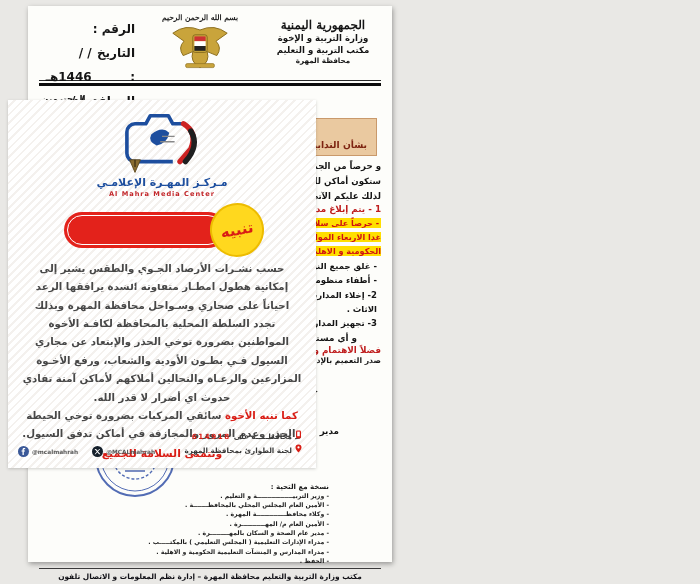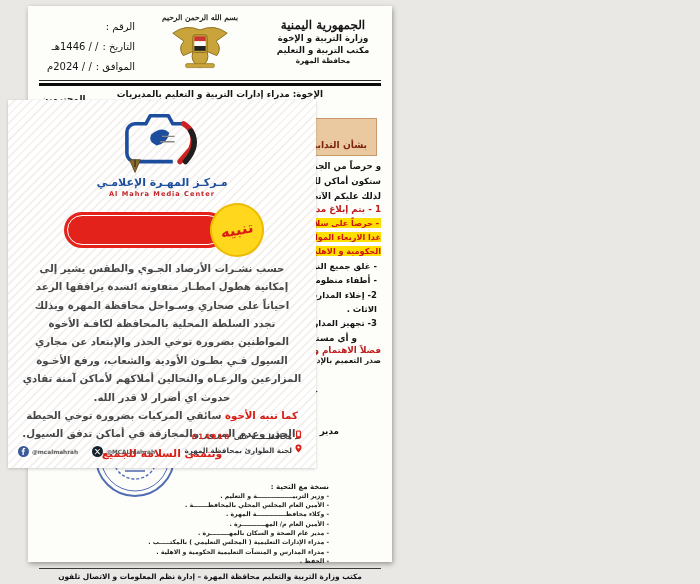--- a/index.html
+++ b/index.html
@@ -8,21 +8,21 @@
   
   .doc-page{position:absolute;right:308px;left:28px;top:6px;height:556px;background:#fdfdfa;
     box-shadow:1px 2px 5px rgba(0,0,0,.35);padding:7px 11px 5px;box-sizing:border-box;color:#151515;}
   .doc-header{display:flex;justify-content:space-between;align-items:flex-start;height:66px;}
   .hdr-right{width:116px;text-align:center;font-weight:bold;line-height:1.35;padding-top:4px;}
   .hdr-right .republic{font-family:"DejaVu Serif",serif;font-size:12px;}
   .hdr-right .ministry,.hdr-right .office{font-size:8.6px;}
   .hdr-right .gov{font-size:7.2px;}
   .hdr-center{width:110px;text-align:center;}
   .bismillah{font-family:"DejaVu Serif",serif;font-size:7.5px;font-weight:bold;color:#222;}
-  .hdr-left{width:96px;font-size:10px;font-weight:normal;line-height:2.0;padding-top:4px;}
+  .hdr-left{width:96px;font-size:12px;font-weight:bold;line-height:2.0;padding-top:4px;}
   .hdr-left .fld{display:flex;gap:4px;}
   .doc-rule{border-top:1.5px solid #2a2a2a;border-bottom:3px solid #0c0c0c;height:2px;margin:1px 0 3px;}
   .addr-row{position:relative;height:18px;font-size:8.8px;font-weight:bold;}
   .addr-row .addressee{position:absolute;right:58px;top:0;}
   .addr-row .honorific{position:absolute;left:2px;top:5px;}
   .faint-note{height:9px;text-align:center;opacity:.5;}
   .title-box{margin:2px 4px 3px;background:#eac9a0;border:1px solid #c9996b;padding:3px 4px;
     text-align:center;color:#7d2310;font-weight:bold;font-size:9.2px;line-height:1.65;}
   .intro{font-size:8.6px;font-weight:600;line-height:1.7;text-align:right;}
   .item-red{font-size:8.8px;font-weight:bold;color:#bf1d1d;margin-top:1px;}
@@ -123,21 +123,20 @@
         <div class="fld">
             <span>الموافق :</span>
             <span>/      /  2024م</span>
           </div>
       </div>
     </div>
 
     <div class="doc-rule"></div>
 
     <div class="addr-row">
-      <div class="addressee">الإخوة: مدراء إدارات التربية و التعليم بالمديريات</div>
       <div class="honorific">المحترمين</div>
     </div>
 
     <div class="faint-note">
       <svg width="36" height="8" viewBox="0 0 36 8">
           <path d="M2 5 q4 -4 8 0 q4 4 8 0 q4 -4 8 0 q3 3 8 -1" fill="none" stroke="#9a9a9a" stroke-width="0.9"></path>
         </svg>
     </div>
 
     <div class="title-box">

